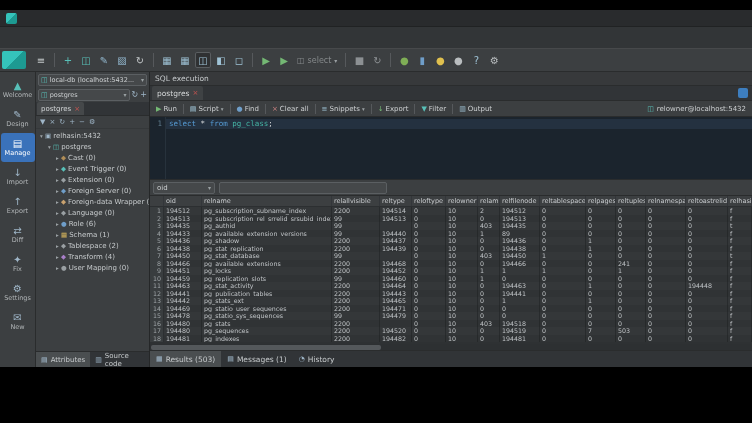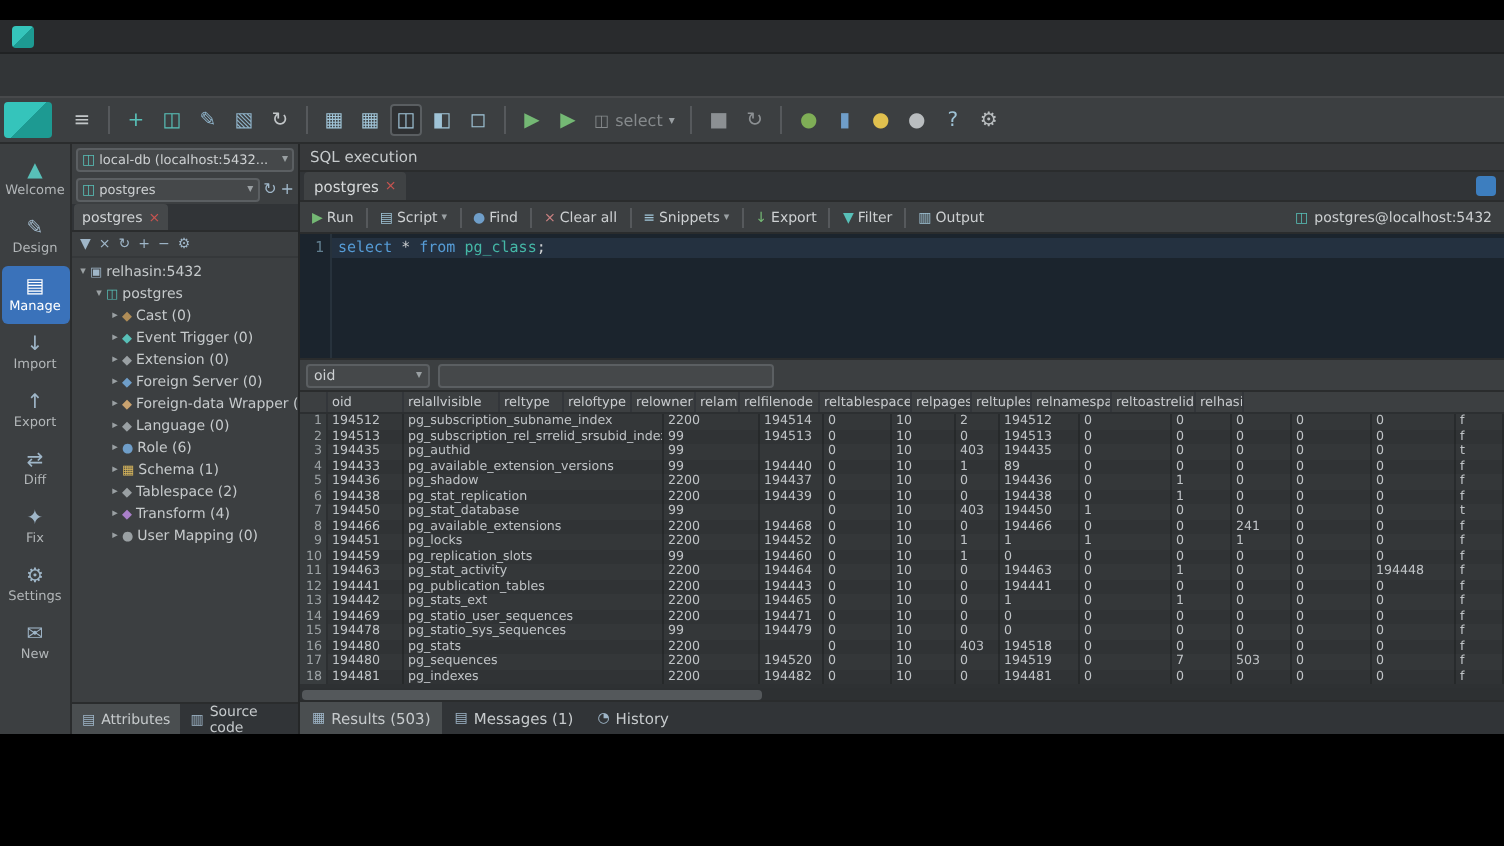--- a/index.html
+++ b/index.html
@@ -368,41 +368,42 @@
               <span class="bic" style="color: rgb(88, 192, 184);">▼</span>
               <span>Filter</span>
             </div>
             <div class="ssep"></div>
             <div class="sbtn">
               <span class="bic" style="color: rgb(159, 195, 214);">▥</span>
               <span>Output</span>
             </div>
             <div class="conn">
               <span class="cico">◫</span>
-              <span>postgres@localhost:5432</span>
+              <span>relowner@localhost:5432</span>
             </div>
           </div>
         <div class="editor">
           <div class="gutter">
             <span>1</span>
           </div>
           <div class="codearea">
             <div class="codeline" id="code-line"><span class="tk-kw">select</span><span class="tk-pl"> </span><span class="tk-op">*</span><span class="tk-pl"> </span><span class="tk-kw">from</span><span class="tk-pl"> </span><span class="tk-id">pg_class</span><span class="tk-pl">;</span></div>
           </div>
         </div>
         <div class="filterbar">
           <div class="fcombo">
             <span>oid</span>
             <span class="caret">▾</span>
           </div>
           <input class="finput" value="" style="">
         </div>
         <div class="ghead" id="grid-head">
             <div class="hcell" style="width: 14px;"></div>
             <div class="hcell" style="width: 38px;">oid</div>
+            <div class="hcell" style="width: 130px;">relname</div>
             <div class="hcell" style="width: 48px;">relallvisible</div>
             <div class="hcell" style="width: 32px;">reltype</div>
             <div class="hcell" style="width: 34px;">reloftype</div>
             <div class="hcell" style="width: 32px;">relowner</div>
             <div class="hcell" style="width: 22px;">relam</div>
             <div class="hcell" style="width: 40px;">relfilenode</div>
             <div class="hcell" style="width: 46px;">reltablespace</div>
             <div class="hcell" style="width: 30px;">relpages</div>
             <div class="hcell" style="width: 30px;">reltuples</div>
             <div class="hcell" style="width: 40px;">relnamespace</div>

